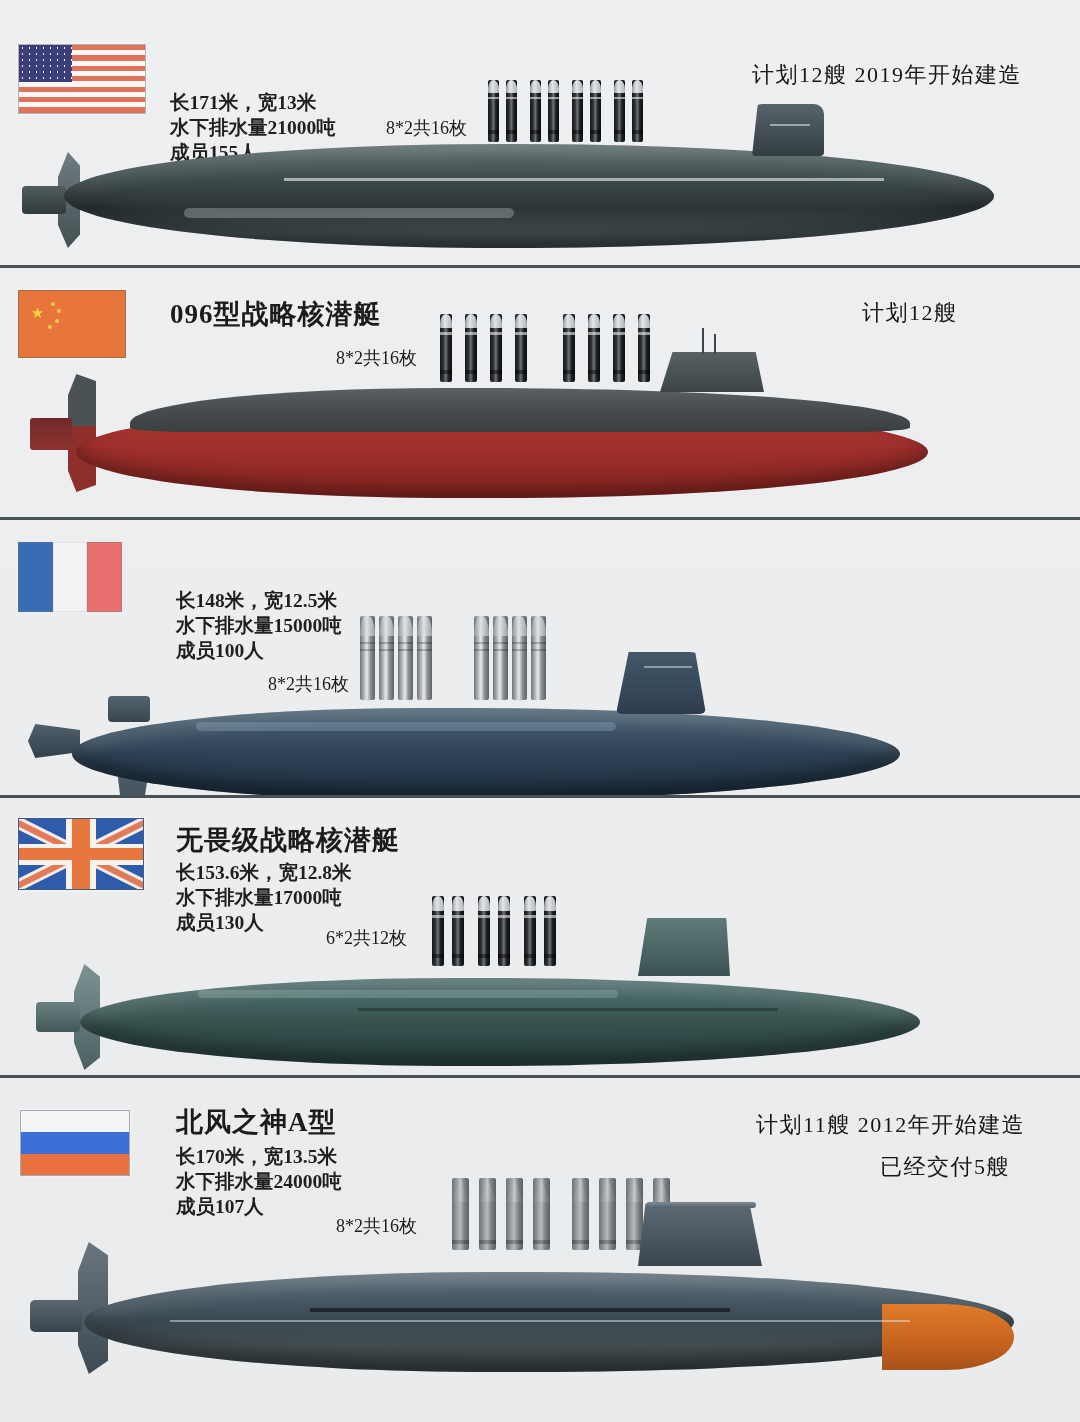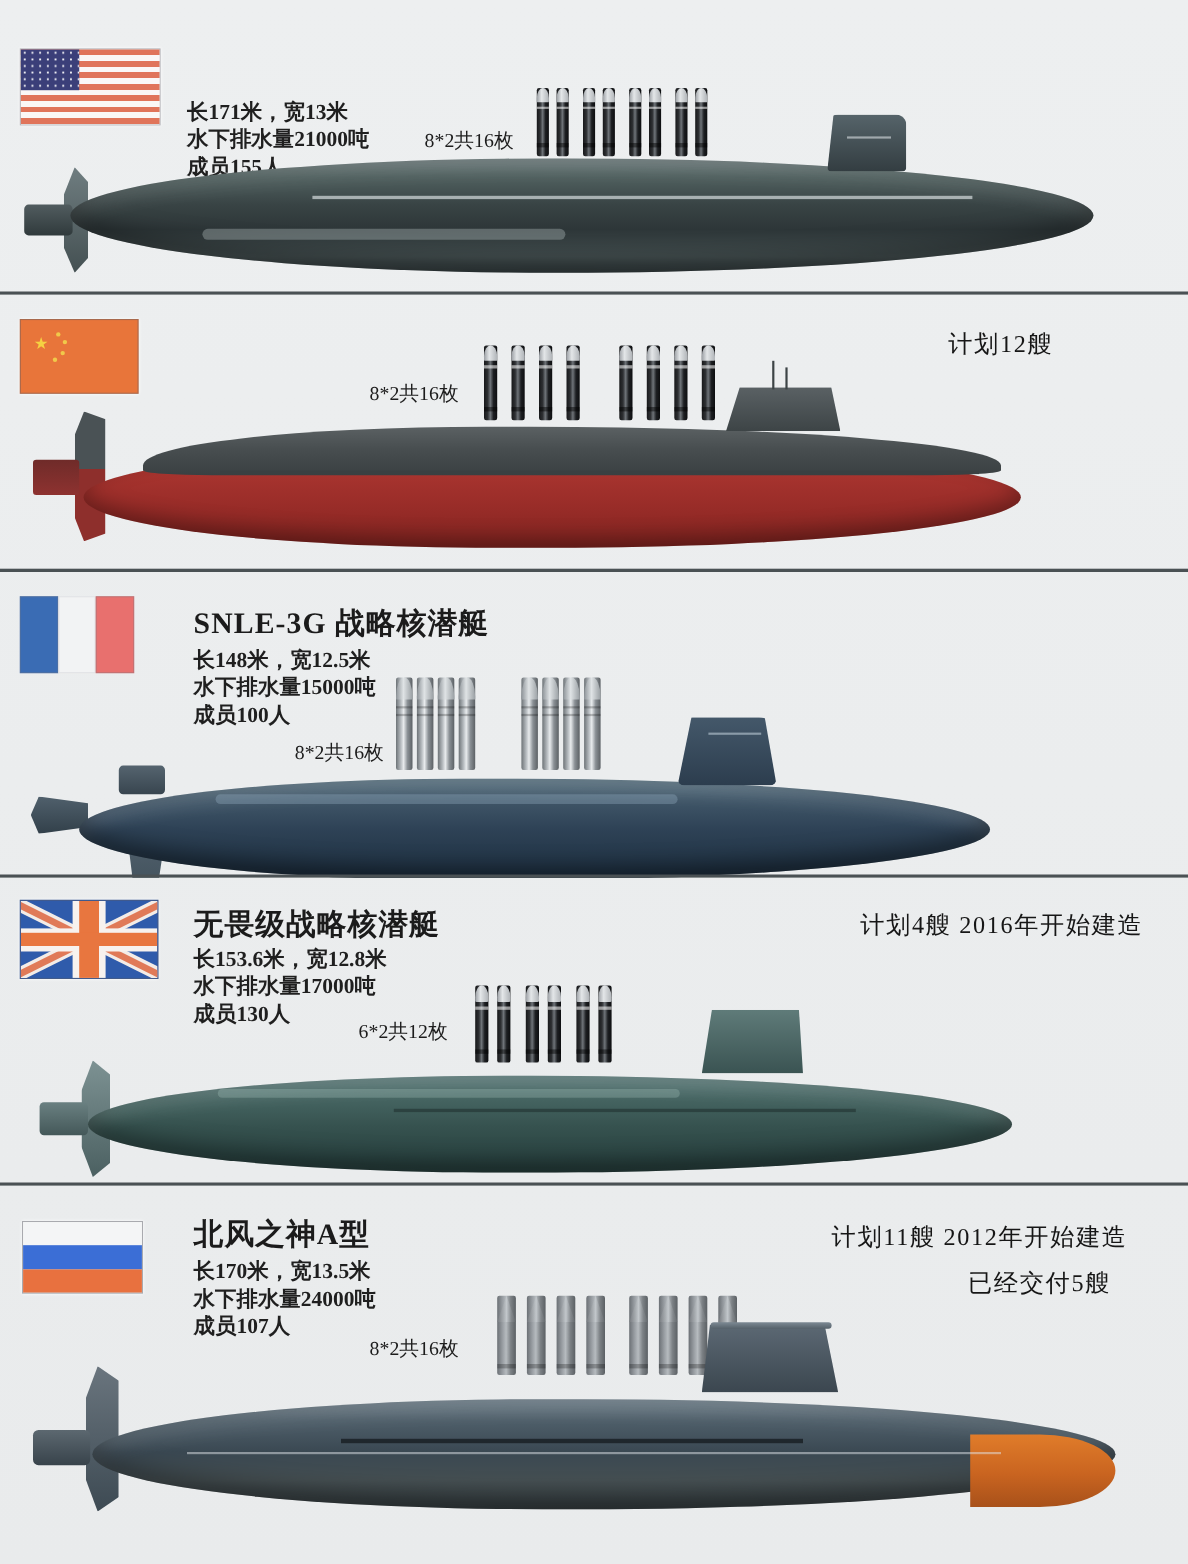--- a/index.html
+++ b/index.html
@@ -111,20 +111,21 @@
     <div class="flag flag-us" style="left:18px;top:44px;width:128px;height:70px;">
       <div class="us-stripes"></div>
       <div class="us-canton">
         <div class="us-stars"></div>
       </div>
     </div>
     <div class="spec" style="left:170px;top:88px;">长171米，宽13米</div>
     <div class="spec" style="left:170px;top:113px;">水下排水量21000吨</div>
     <div class="spec" style="left:170px;top:138px;">成员155人</div>
     <div class="missile-label" style="left:386px;top:116px;">8*2共16枚</div>
+    <div class="right-note" style="left:752px;top:60px;">计划12艘   2019年开始建造</div>
 
     <div class="mgroup" style="left:488px;top:80px;gap:13px;">
       <div class="mpair" style="gap:7px;">
         <div class="missile m-dark" style="width:11px;height:62px;border-radius:2px;">
           <div class="nose" style="height:13px;"></div>
             <div class="mband" style="top:17px;height:2px;"></div>
           <div class="mband-d" style="top:50px;height:4px;"></div>
           </div>
         <div class="missile m-dark" style="width:11px;height:62px;border-radius:2px;">
           <div class="nose" style="height:13px;"></div>
@@ -198,20 +199,21 @@
   </div>
 
   <div class="section" style="top:268px;height:252px;">
     <div class="flag flag-cn" style="left:18px;top:22px;width:108px;height:68px;">
       <div class="cn-star">★</div>
       <div class="cn-star2" style="left:30%;top:16%;"></div>
       <div class="cn-star2" style="left:36%;top:28%;"></div>
       <div class="cn-star2" style="left:34%;top:42%;"></div>
       <div class="cn-star2" style="left:27%;top:52%;"></div>
     </div>
+    <div class="title" style="left:170px;top:28px;">096型战略核潜艇</div>
     <div class="missile-label" style="left:336px;top:78px;">8*2共16枚</div>
     <div class="right-note" style="left:862px;top:30px;">计划12艘</div>
 
     <div class="mgroup" style="left:440px;top:46px;gap:36px;">
       <div class="mpair" style="gap:13px;">
         <div class="missile m-dark" style="width:12px;height:68px;border-radius:2px;">
           <div class="nose" style="height:14px;"></div>
             <div class="mband" style="top:18px;height:3px;"></div>
           <div class="mband-d" style="top:56px;height:4px;"></div>
           </div>
@@ -280,21 +282,20 @@
 
     <div class="divider" style="top:249px;"></div>
   </div>
 
   <div class="section" style="top:520px;height:278px;">
     <div class="flag flag-fr" style="left:18px;top:22px;width:104px;height:70px;">
       <div class="fr-band fr-b"></div>
       <div class="fr-band fr-w"></div>
       <div class="fr-band fr-r"></div>
     </div>
-    <div class="title" style="left:176px;top:28px;">SNLE-3G 战略核潜艇</div>
     <div class="spec" style="left:176px;top:66px;">长148米，宽12.5米</div>
     <div class="spec" style="left:176px;top:91px;">水下排水量15000吨</div>
     <div class="spec" style="left:176px;top:116px;">成员100人</div>
     <div class="missile-label" style="left:268px;top:152px;">8*2共16枚</div>
 
     <div class="mgroup" style="left:360px;top:96px;gap:42px;">
       <div class="mpair" style="gap:4px;">
         <div class="missile m-steel" style="width:15px;height:84px;border-radius:2px;">
           <div class="nose" style="height:20px;border-radius:50% 50% 6% 6%/86% 86% 4% 4%;"></div>
           <div class="mband-d" style="top:26px;height:2px;opacity:.5;"></div>
@@ -374,21 +375,20 @@
       <div class="uk-vw"></div>
       <div class="uk-hw"></div>
       <div class="uk-vr"></div>
       <div class="uk-hr"></div>
     </div>
     <div class="title" style="left:176px;top:24px;">无畏级战略核潜艇</div>
     <div class="spec" style="left:176px;top:60px;">长153.6米，宽12.8米</div>
     <div class="spec" style="left:176px;top:85px;">水下排水量17000吨</div>
     <div class="spec" style="left:176px;top:110px;">成员130人</div>
     <div class="missile-label" style="left:326px;top:128px;">6*2共12枚</div>
-    <div class="right-note" style="left:782px;top:28px;">计划4艘   2016年开始建造</div>
 
     <div class="mgroup" style="left:432px;top:98px;gap:14px;">
       <div class="mpair" style="gap:8px;">
         <div class="missile m-dark" style="width:12px;height:70px;border-radius:2px;">
           <div class="nose" style="height:15px;"></div>
             <div class="mband" style="top:19px;height:3px;"></div>
           <div class="mband-d" style="top:58px;height:4px;"></div>
           </div>
         <div class="missile m-dark" style="width:12px;height:70px;border-radius:2px;">
           <div class="nose" style="height:15px;"></div>

